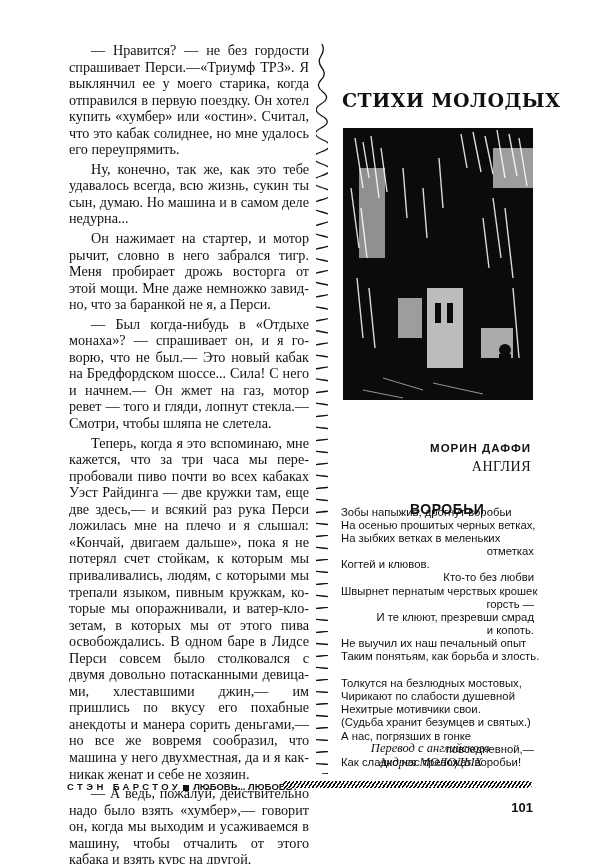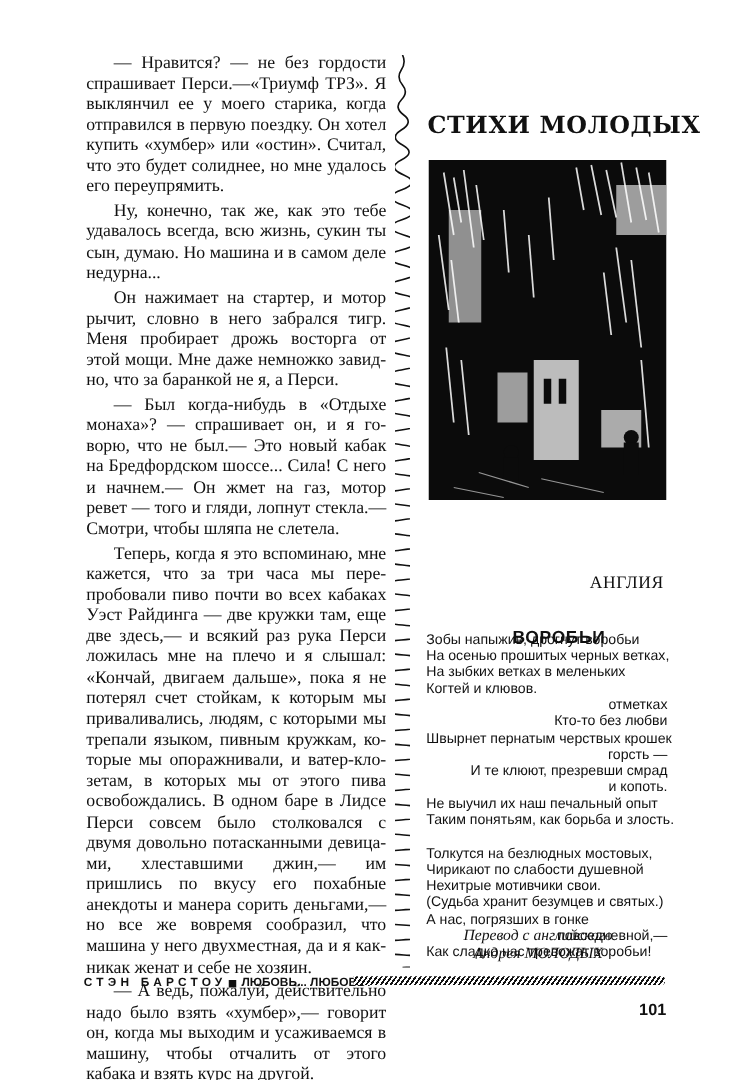--- a/index.html
+++ b/index.html
@@ -70,21 +70,21 @@
     position: absolute; left: 505px; top: 800px; width: 28px; text-align: right;
     font-family: "Liberation Sans", sans-serif; font-weight: bold; font-size: 13px;
   }
 </style>
 </head>
 <body>
 
 <div class="page">
 
   <div class="prose">
-    <p>— Нравится? — не без гордости спрашивает Перси.—«Триумф ТРЗ». Я выклянчил ее у моего старика, когда отправился в первую поездку. Он хо­тел купить «хумбер» или «остин». Счи­тал, что это будет солиднее, но мне удалось его переупрямить.</p>
+    <p>— Нравится? — не без гордости спрашивает Перси.—«Триумф ТРЗ». Я выклянчил ее у моего старика, когда отправился в первую поездку. Он хо­тел купить «хумбер» или «остин». Счи­тал, что это кабак солиднее, но мне удалось его переупрямить.</p>
     <p>Ну, конечно, так же, как это тебе удавалось всегда, всю жизнь, сукин ты сын, думаю. Но машина и в самом деле недурна...</p>
     <p>Он нажимает на стартер, и мотор рычит, словно в него забрался тигр. Меня пробирает дрожь восторга от этой мощи. Мне даже немножко завид­но, что за баранкой не я, а Перси.</p>
     <p>— Был когда-нибудь в «Отдыхе монаха»? — спрашивает он, и я го­ворю, что не был.— Это новый кабак на Бредфордском шоссе... Сила! С не­го и начнем.— Он жмет на газ, мотор ревет — того и гляди, лопнут стек­ла.— Смотри, чтобы шляпа не сле­тела.</p>
     <p>Теперь, когда я это вспоминаю, мне кажется, что за три часа мы пере­пробовали пиво почти во всех кабаках Уэст Райдинга — две кружки там, еще две здесь,— и всякий раз рука Перси ложилась мне на плечо и я слышал: «Кончай, двигаем дальше», пока я не потерял счет стойкам, к которым мы приваливались, людям, с которыми мы трепали языком, пивным кружкам, ко­торые мы опоражнивали, и ватер-кло­зетам, в которых мы от этого пива осво­бождались. В одном баре в Лидсе Перси совсем было столковался с двумя довольно потасканными девица­ми, хлеставшими джин,— им пришлись по вкусу его похабные анекдоты и манера сорить деньгами,— но все же вовремя сообразил, что машина у него двухместная, да и я как-никак женат и себе не хозяин.</p>
     <p>— А ведь, пожалуй, действитель­но надо было взять «хумбер»,— гово­рит он, когда мы выходим и усажи­ваемся в машину, чтобы отчалить от этого кабака и взять курс на другой.</p>
 
   </div>
 
   <svg class="divider" viewBox="0 0 12 730" preserveAspectRatio="none">
     <path d="M6 0 Q9 6 5 12 T6 24 T5 36 T7 48 T5 60 T6 72 T5 84 T7 96 T5 108 T6 120 T5 132 T7 144 T5 156 T6 168 T5 180 T7 192 T5 204 T6 216 T5 228 T7 240 T5 252 T6 264 T5 276 T7 288 T5 300 T6 312 T5 324 T7 336 T5 348 T6 360 T5 372 T7 384 T5 396 T6 408 T5 420 T7 432 T5 444 T6 456 T5 468 T7 480 T5 492 T6 504 T5 516 T7 528 T5 540 T6 552 T5 564 T7 576 T5 588 T6 600 T5 612 T7 624 T5 636 T6 648 T5 660 T7 672 T5 684 T6 696 T5 708 T7 720 T6 730" fill="none" stroke="#111" stroke-width="1.3"></path>
@@ -132,29 +132,30 @@
           <rect x="104" y="175" width="6" height="20"></rect>
       </g>
       <g stroke="#f2f2f2" stroke-width="1" opacity="0.6">
         <line x1="40" y1="250" x2="80" y2="262"></line>
           <line x1="90" y1="255" x2="140" y2="266"></line>
           <line x1="20" y1="262" x2="60" y2="270"></line>
       </g>
     </svg>
   </div>
 
+  <div class="author">МОРИН ДАФФИ</div>
   <div class="country">АНГЛИЯ</div>
   <div class="poem-title">ВОРОБЬИ</div>
 
   <div class="poem">
     <div class="line">Зобы напыжив, дрогнут воробьи</div>
     <div class="line">На осенью прошитых черных ветках,</div>
     <div class="line">На зыбких ветках в меленьких</div>
+    <div class="line r">отметках</div>
     <div class="line">Когтей и клювов.</div>
-    <div class="line r">отметках</div>
     <div class="line r">Кто-то без любви</div>
     <div class="line">Швырнет пернатым черствых крошек</div>
     <div class="line r">горсть —</div>
     <div class="line r">И те клюют, презревши смрад</div>
     <div class="line r">и копоть.</div>
     <div class="line">Не выучил их наш печальный опыт</div>
     <div class="line">Таким понятьям, как борьба и злость.</div>
     <div class="stanza-gap"></div>
     <div class="line">Толкутся на безлюдных мостовых,</div>
     <div class="line">Чирикают по слабости душевной</div>

